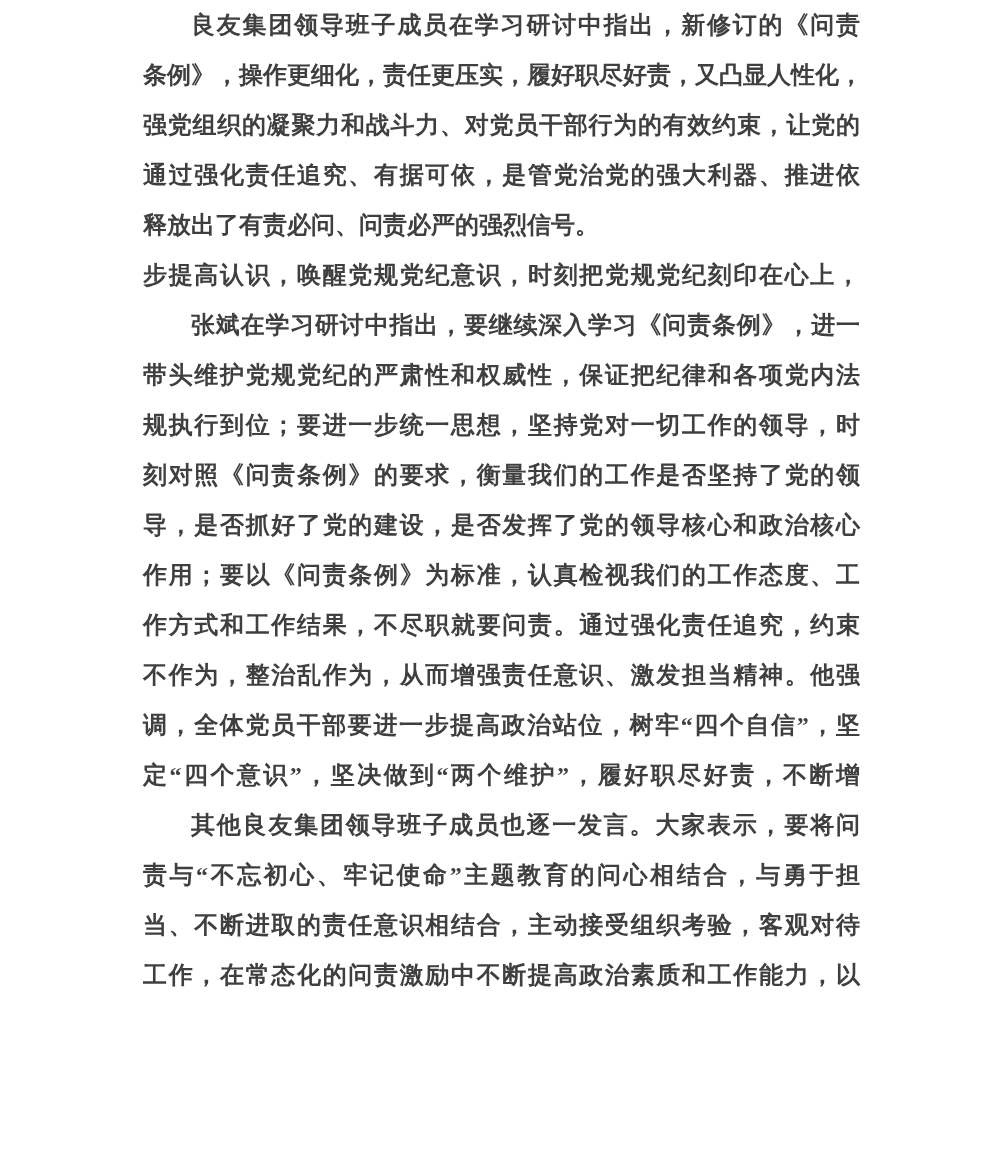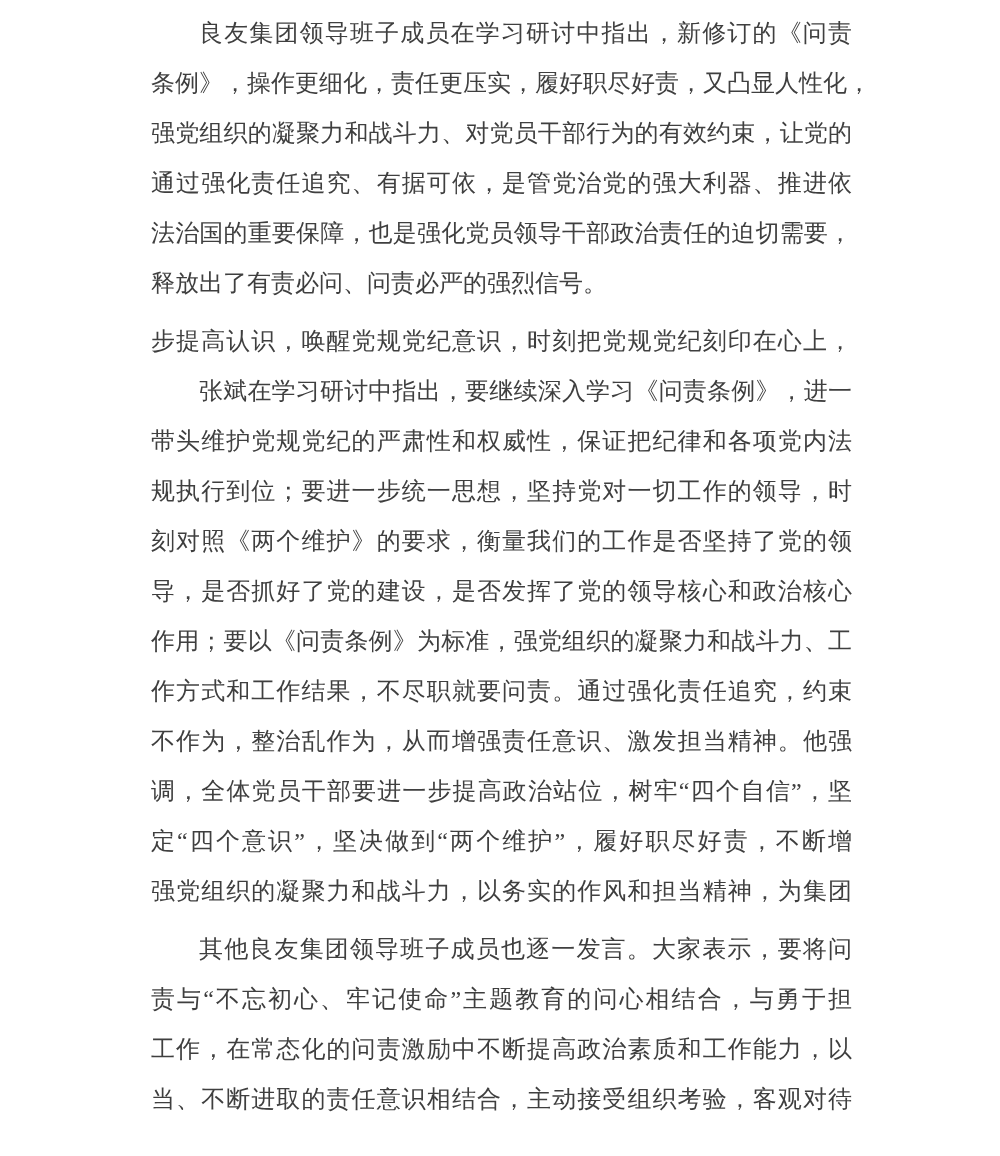--- a/index.html
+++ b/index.html
@@ -19,22 +19,23 @@
     position: absolute;
     left: 143px;
     top: 0;
     width: 717px;
     font-size: 24px;
     line-height: 50px;
     color: #3f3f3f;
     letter-spacing: 0;
   }
   .paragraph {
-    margin: 8px;
+    margin: 0;
     padding: 0;
+    font-weight: bold;
   }
   .text-line {
     height: 50px;
     text-align: justify;
     text-align-last: justify;
     text-justify: inter-character;
     white-space: nowrap;
     overflow: visible;
   }
   .text-line.indent {
@@ -47,37 +48,35 @@
 </head>
 <body>
 
 <div class="page">
   <div class="text-body" id="doc-body">
       <div class="paragraph">
         <div class="text-line indent">良友集团领导班子成员在学习研讨中指出，新修订的《问责</div>
         <div class="text-line">条例》，操作更细化，责任更压实，履好职尽好责，又凸显人性化，</div>
         <div class="text-line">强党组织的凝聚力和战斗力、对党员干部行为的有效约束，让党的</div>
         <div class="text-line">通过强化责任追究、有据可依，是管党治党的强大利器、推进依</div>
-        <div class="text-line">法治国的重要保障，也是强化党员领导干部政治责任的迫切需要，</div>
         <div class="text-line para-end">释放出了有责必问、问责必严的强烈信号。</div>
       </div>
       <div class="paragraph">
         <div class="text-line">步提高认识，唤醒党规党纪意识，时刻把党规党纪刻印在心上，</div>
         <div class="text-line indent">张斌在学习研讨中指出，要继续深入学习《问责条例》，进一</div>
         <div class="text-line">带头维护党规党纪的严肃性和权威性，保证把纪律和各项党内法</div>
         <div class="text-line">规执行到位；要进一步统一思想，坚持党对一切工作的领导，时</div>
-        <div class="text-line">刻对照《两个维护》的要求，衡量我们的工作是否坚持了党的领</div>
+        <div class="text-line">刻对照《问责条例》的要求，衡量我们的工作是否坚持了党的领</div>
         <div class="text-line">导，是否抓好了党的建设，是否发挥了党的领导核心和政治核心</div>
-        <div class="text-line">作用；要以《问责条例》为标准，强党组织的凝聚力和战斗力、工</div>
+        <div class="text-line">作用；要以《问责条例》为标准，认真检视我们的工作态度、工</div>
         <div class="text-line">作方式和工作结果，不尽职就要问责。通过强化责任追究，约束</div>
         <div class="text-line">不作为，整治乱作为，从而增强责任意识、激发担当精神。他强</div>
         <div class="text-line">调，全体党员干部要进一步提高政治站位，树牢“四个自信”，坚</div>
         <div class="text-line">定“四个意识”，坚决做到“两个维护”，履好职尽好责，不断增</div>
-        <div class="text-line">强党组织的凝聚力和战斗力，以务实的作风和担当精神，为集团</div>
       </div>
       <div class="paragraph">
         <div class="text-line indent">其他良友集团领导班子成员也逐一发言。大家表示，要将问</div>
         <div class="text-line">责与“不忘初心、牢记使命”主题教育的问心相结合，与勇于担</div>
+        <div class="text-line">当、不断进取的责任意识相结合，主动接受组织考验，客观对待</div>
         <div class="text-line">工作，在常态化的问责激励中不断提高政治素质和工作能力，以</div>
-        <div class="text-line">当、不断进取的责任意识相结合，主动接受组织考验，客观对待</div>
       </div>
     </div>
 </div>
 
 </body></html>

